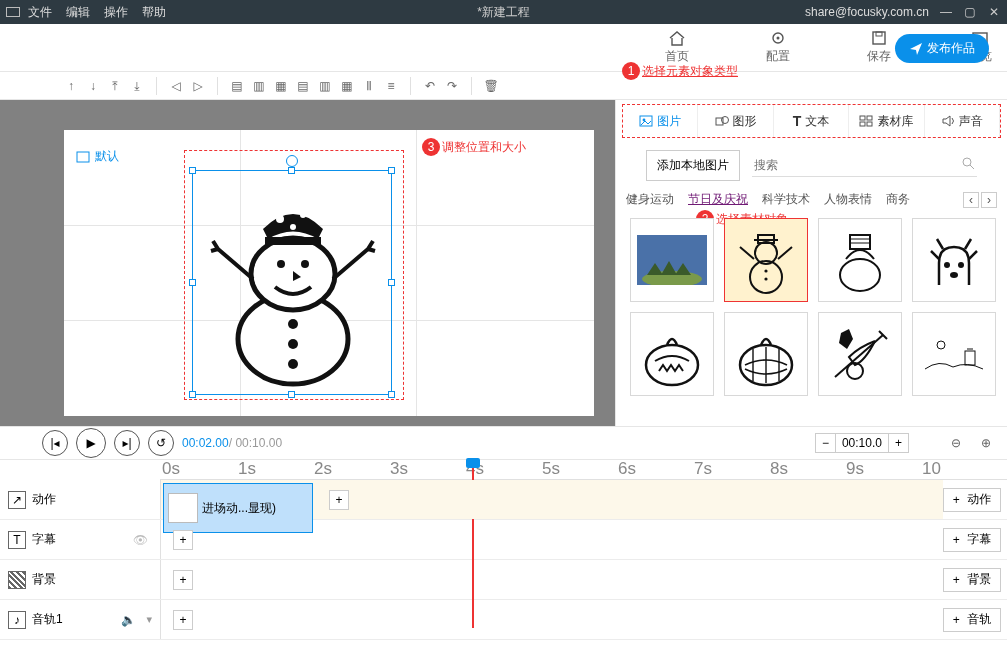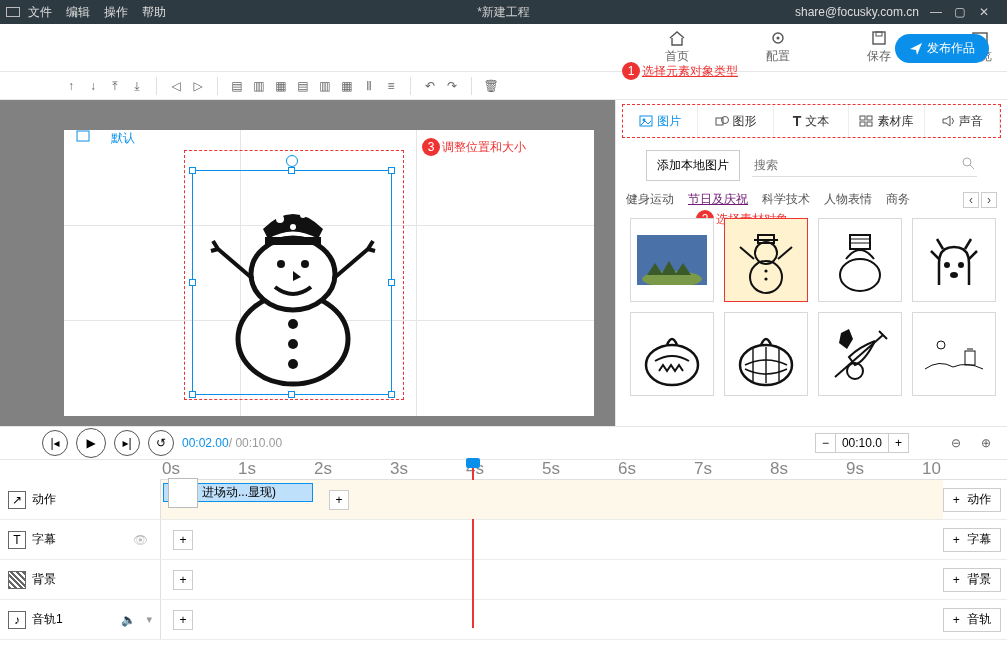--- a/index.html
+++ b/index.html
@@ -3,41 +3,41 @@
 <meta charset="utf-8">
 <style>
 * { margin:0; padding:0; box-sizing:border-box; font-family:"Microsoft YaHei","PingFang SC",sans-serif; font-size:12px; }
 body { background:#fff; width:1007px; height:660px; overflow:hidden; position:relative; }
 
 
 .menubar { height:24px; background:#2e3a42; color:#ddd; display:flex; align-items:center; padding:0 6px; position:relative; }
 .menubar .logo { width:14px; height:10px; border:1px solid #bbb; margin-right:8px; }
 .menubar .menu { margin-right:14px; cursor:default; }
 .menubar .title { position:absolute; left:50%; transform:translateX(-50%); color:#ccc; }
-.menubar .right { position:absolute; right:16px; display:flex; align-items:center; gap:10px; }
+.menubar .right { position:absolute; right:6px; display:flex; align-items:center; gap:10px; }
 .wbtn { width:14px; height:14px; color:#ccc; display:inline-flex; align-items:center; justify-content:center; }
 
 
 .topbar { height:48px; display:flex; align-items:center; justify-content:flex-end; border-bottom:1px solid #e6e6e6; position:relative;gap:47px; }
 .topbar .titem { width:54px; text-align:center; color:#666; }
 .topbar .titem svg { display:block; margin:0 auto 2px; }
 .publish { position:absolute; right:18px; top:10px; background:#0a90ea; color:#fff; border-radius:16px; padding:6px 14px; display:flex; align-items:center; gap:4px; }
 
 
 .aligntb { height:28px; border-bottom:1px solid #e6e6e6; display:flex; align-items:center; }
 .aligntb .sep { width:1px; height:18px; background:#e0e0e0; margin:0 8px; }
 .ibtn { width:22px; height:22px; display:inline-flex; align-items:center; justify-content:center; color:#666; }
 
 
 .main { display:flex; height:326px; }
 .canvaswrap { flex:1; background:#818181; position:relative; overflow:hidden; }
 .canvas { position:absolute; left:64px; top:30px; width:530px; height:286px; background:#fff; }
 .gridv { position:absolute; top:0; bottom:0; width:1px; background:#e5e5e5; }
 .gridh { position:absolute; left:0; right:0; height:1px; background:#e5e5e5; }
-.frame-label { position:absolute; left:12px; top:0; color:#0a90ea; display:flex; align-items:flex-start; gap:21px; }
+.frame-label { position:absolute; left:12px; top:18px; color:#0a90ea; display:flex; align-items:center; gap:5px; }
 .sel-red { position:absolute; border:1px dashed #e33; }
 .sel-blue { position:absolute; border:1px solid #0a90ea; }
 .sel-blue .h { position:absolute; width:7px; height:7px; background:#fff; border:1px solid #0a90ea; }
 .rot-h { position:absolute; width:12px; height:12px; border:1px solid #0a90ea; border-radius:50%; top:-16px; left:50%; transform:translateX(-50%); background:#fff; }
 .annot { position:absolute; color:#e33; font-size:15px; display:flex; align-items:center; gap:2px; }
 .annot .num { width:18px; height:18px; border-radius:50%; background:#e33; color:#fff; display:inline-flex; align-items:center; justify-content:center; font-size:12px; }
 
 
 .rpanel { width:392px; border-left:1px solid #e6e6e6; background:#fff; display:flex; flex-direction:column; }
 .ptabs { display:flex; border:1px dashed #e33; margin:4px 6px 0; }
@@ -73,21 +73,21 @@
 .ruler .tick { position:absolute; bottom:0; color:#888; font-size:17px; }
 .playhead { position:absolute; left:312px; top:0; width:2px; height:168px; background:#e33; }
 .playhead::before { content:""; position:absolute; top:-2px; left:-6px; width:14px; height:10px; background:#0a90ea; border-radius:2px; }
 .trow { height:40px; display:flex; align-items:center; border-bottom:1px solid #ececec; }
 .trow .hdr { width:160px; display:flex; align-items:center; gap:6px; padding:0 8px; }
 .trow .hdr .ic { width:18px; height:18px; border:1px solid #666; display:inline-flex; align-items:center; justify-content:center; }
 .trow .lane { flex:1; position:relative; height:100%; border-left:1px solid #e0e0e0; }
 .trow .lane.soft { background:#fdf8ea; }
 .trow .lane .plus { position:absolute; left:12px; top:10px; width:20px; height:20px; border:1px solid #ccc; display:inline-flex; align-items:center; justify-content:center; background:#fff; }
 .trow .rbtn { width:58px; height:24px; border:1px solid #ccc; margin-right:6px; display:inline-flex; align-items:center; justify-content:center; gap:2px; background:#fff; }
-.clip { position:absolute; left:2px; top:3px; width:150px; height:19px; background:#bfe0fb; border:1px solid #0a90ea; display:flex; align-items:center; }
+.clip { position:absolute; left:2px; top:3px; width:150px; height:50px; background:#bfe0fb; border:1px solid #0a90ea; display:flex; align-items:center; }
 .clip img,.clip .th { width:30px; height:30px; background:#fff; margin:0 4px; border:1px solid #bbb; }
 .eye { color:#bbb; margin-left:auto; margin-right:4px; }
 .spk { color:#bbb; margin-left:auto; margin-right:4px; }
 .tiny { font-size:11px; color:#999; }
 
 
 .snowman { width:180px; height:210px; }
 </style>
 </head>
 <body>

